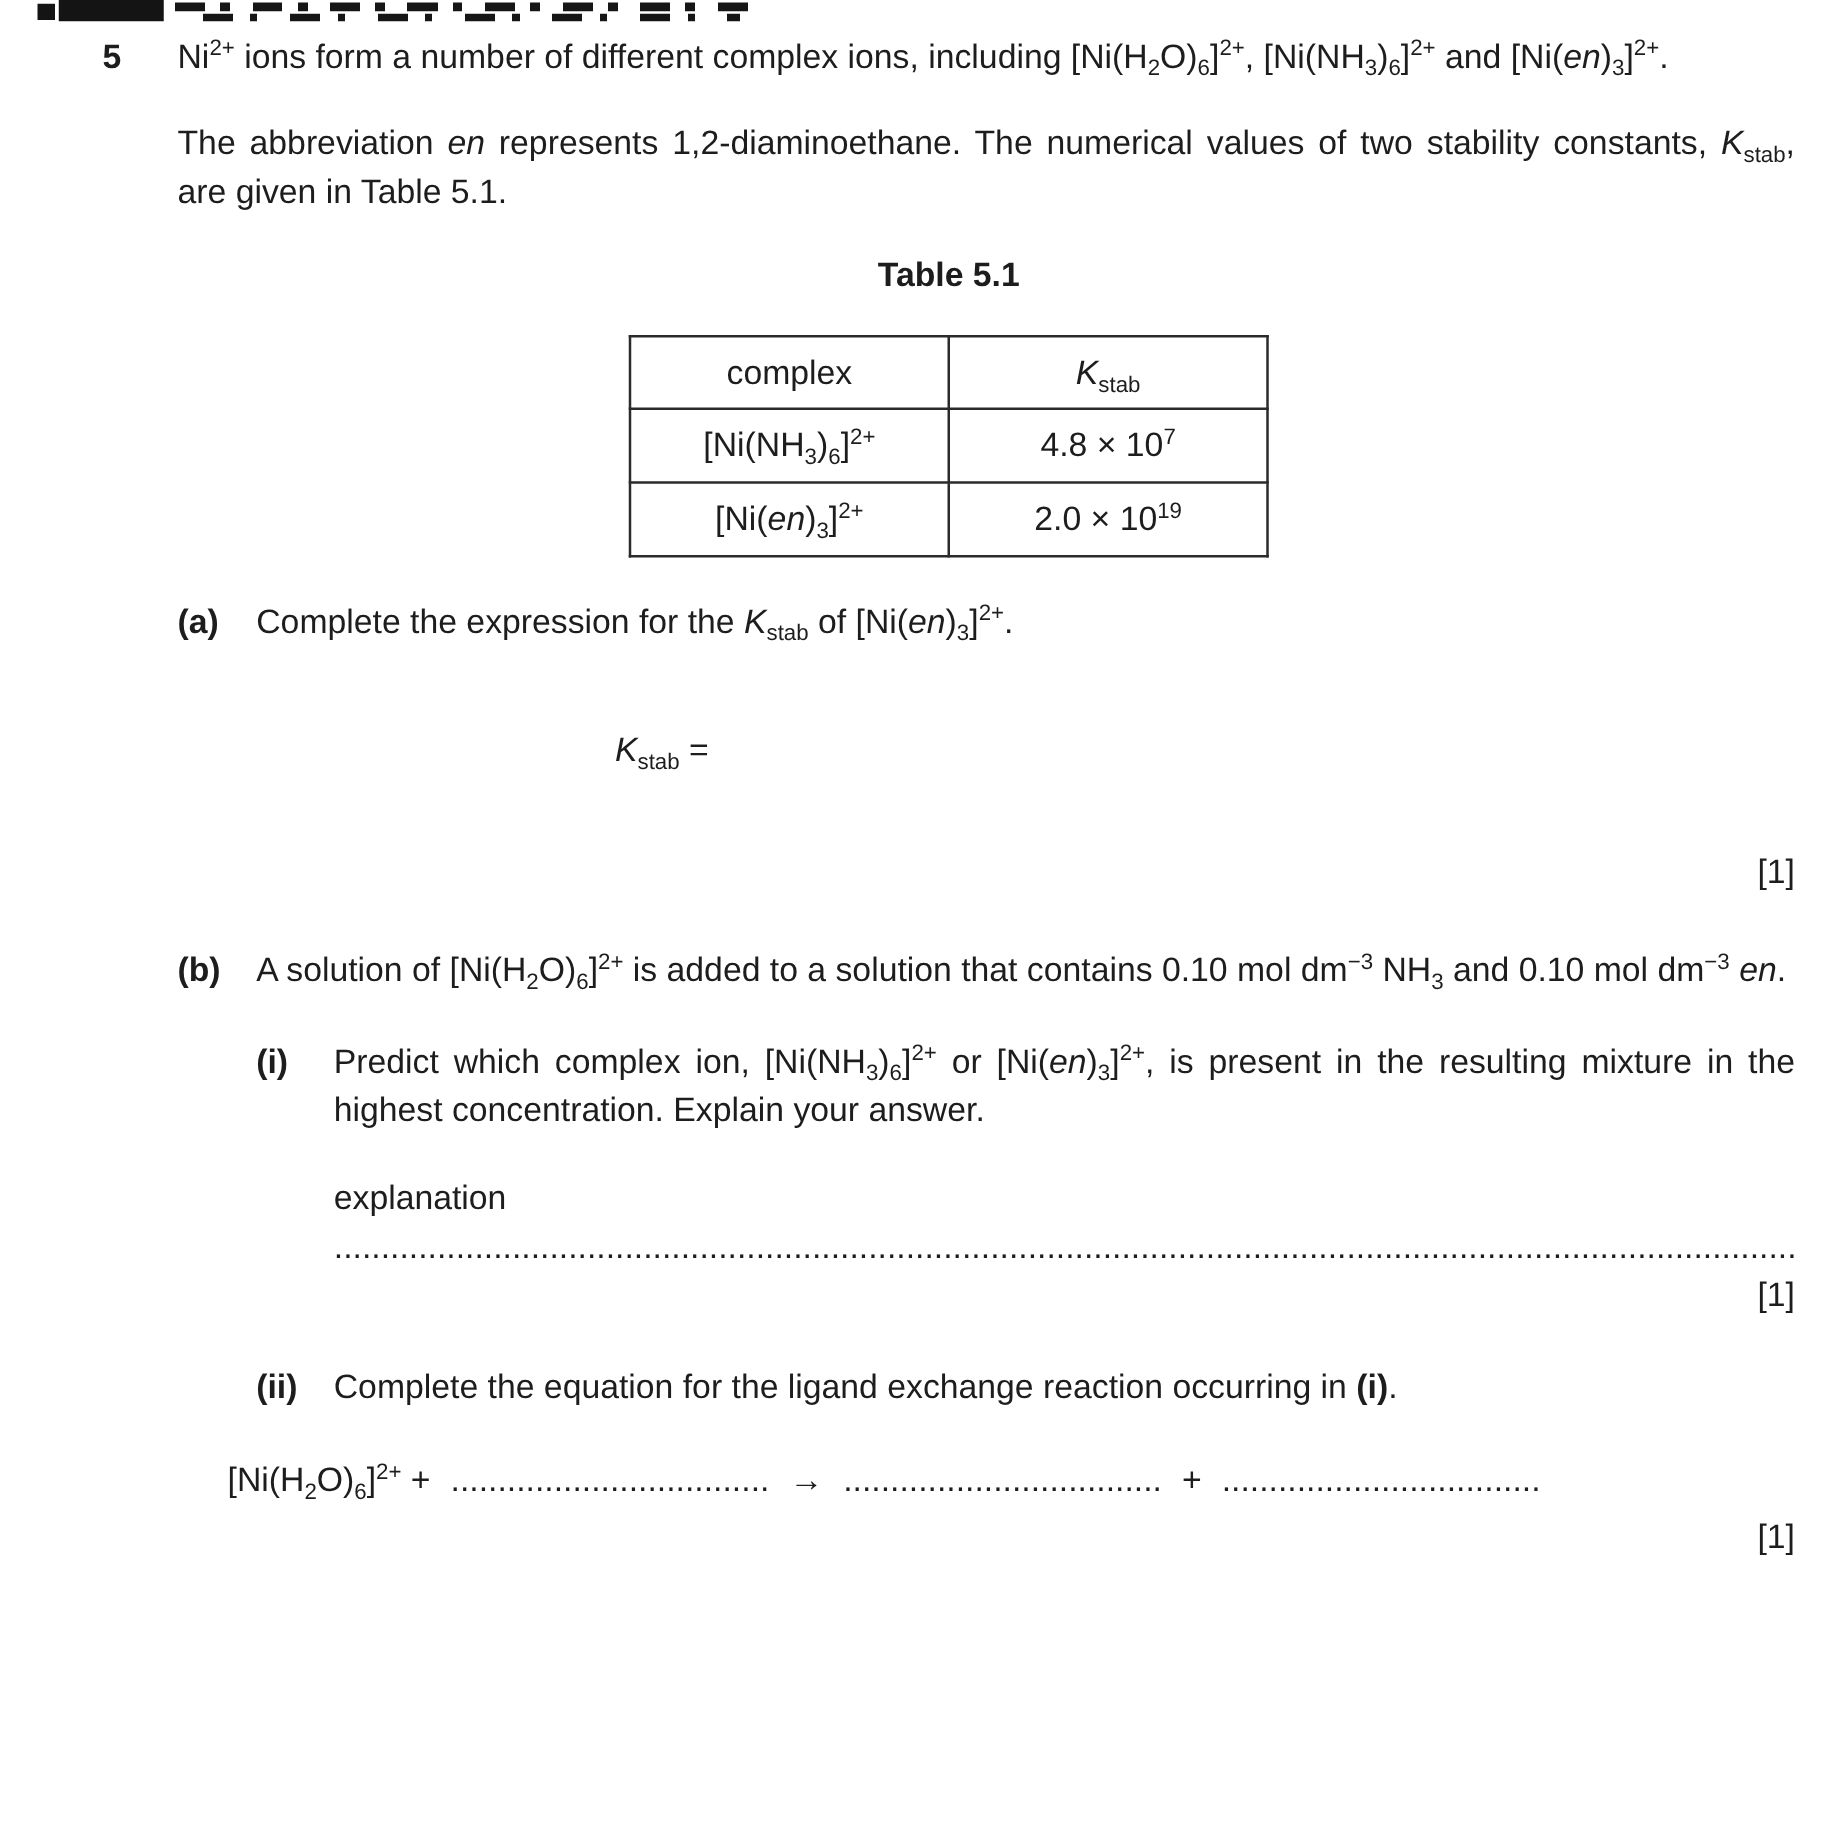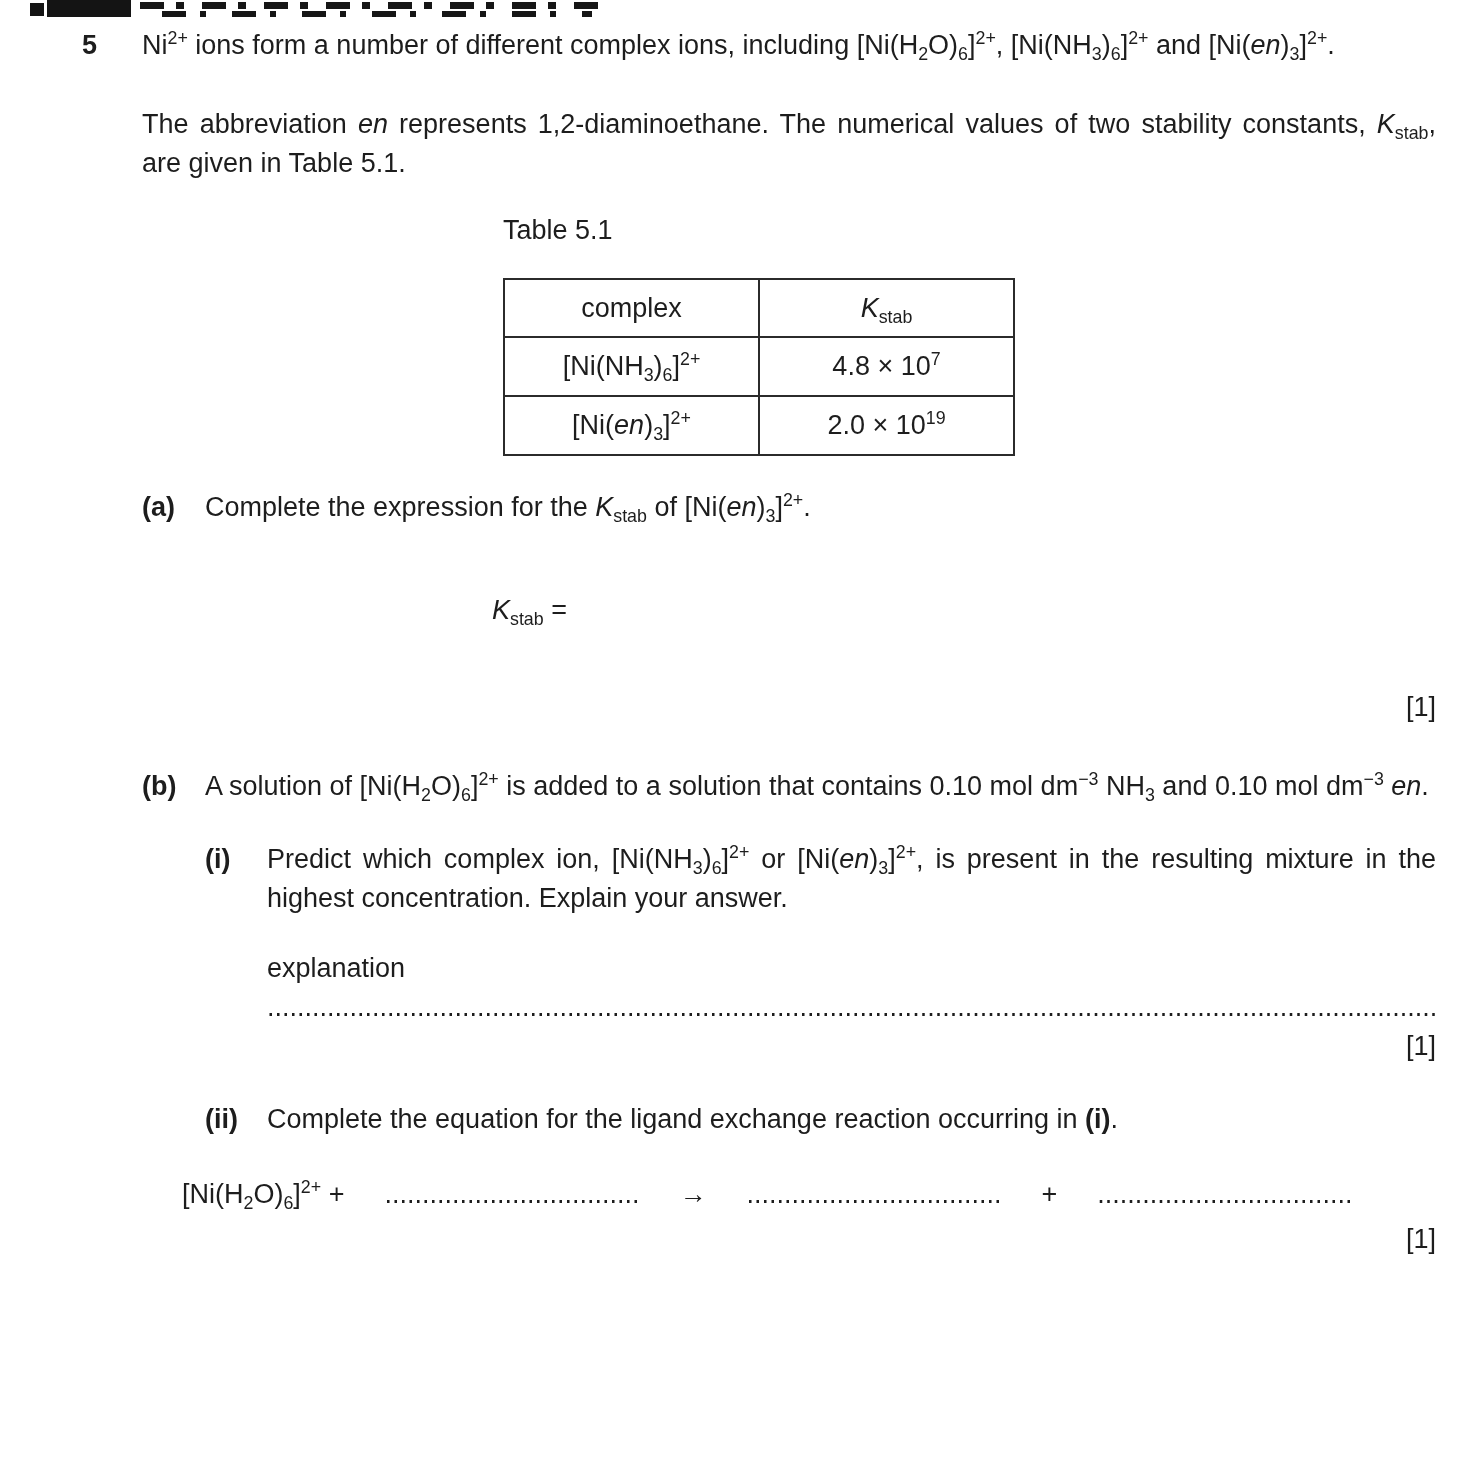--- a/index.html
+++ b/index.html
@@ -27,24 +27,24 @@
   .noise-row1 { left: 140px; top: 2px;  width: 468px; height: 7px; background:
       repeating-linear-gradient(90deg, #161616 0 24px, transparent 24px 36px, #161616 36px 44px, transparent 44px 62px); }
   .noise-row2 { left: 152px; top: 11px; width: 440px; height: 6px; background:
       repeating-linear-gradient(90deg, transparent 0 10px, #161616 10px 34px, transparent 34px 48px, #161616 48px 54px, transparent 54px 70px); }
 
   .q-row { display: flex; }
   .q-num { width: 60px; font-weight: bold; flex: 0 0 60px; }
   .q-body { flex: 1; min-width: 0; }
 
   .just { text-align: justify; }
-  .intro-1 { margin-bottom: 40px; }
+  .intro-1 { margin-bottom: 30px; }
 
   .table-block { width: 512px; margin-left: 361px; margin-top: 28px; }
-  .table-title { font-weight: normal; text-align: left; margin-bottom: 28px; }
+  .table-title { font-weight: bold; text-align: center; margin-bottom: 28px; }
   table.kstab-table { border-collapse: collapse; width: 100%; table-layout: fixed; }
   table.kstab-table th, table.kstab-table td {
     border: 2px solid #2b2b2b;
     text-align: center;
     font-weight: normal;
     padding: 9px 18px;
   }
 
   .part-row { display: flex; margin-top: 32px; }
   .part-label { flex: 0 0 63px; width: 63px; font-weight: bold; }
@@ -60,21 +60,21 @@
   .marks-eq { text-align: right; margin-top: 6px; }
 
   .answer-line { margin-top: 40px; white-space: nowrap; overflow: hidden; }
   .leader-line { display: flex; margin-top: 32px; flex-direction: column; }
   .leader-label { flex: 0 0 auto; padding-right: 7px; }
   .leader-dots { flex: 1; min-width: 0; white-space: nowrap; overflow: hidden; }
 
   .equation-line {
     display: flex;
     align-items: baseline;
-    gap: 40px;
+    gap: 16px;
     margin-top: 36px;
     margin-left: -85px;
     white-space: nowrap;
   }
   .part-b-wrap { margin-top: 40px; }
 </style>
 </head>
 <body>
 
 <div class="page">

